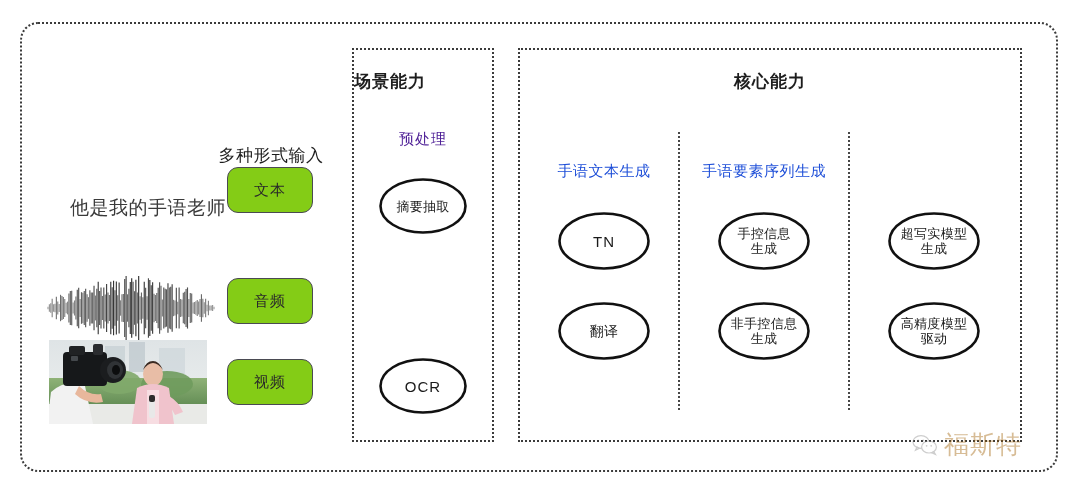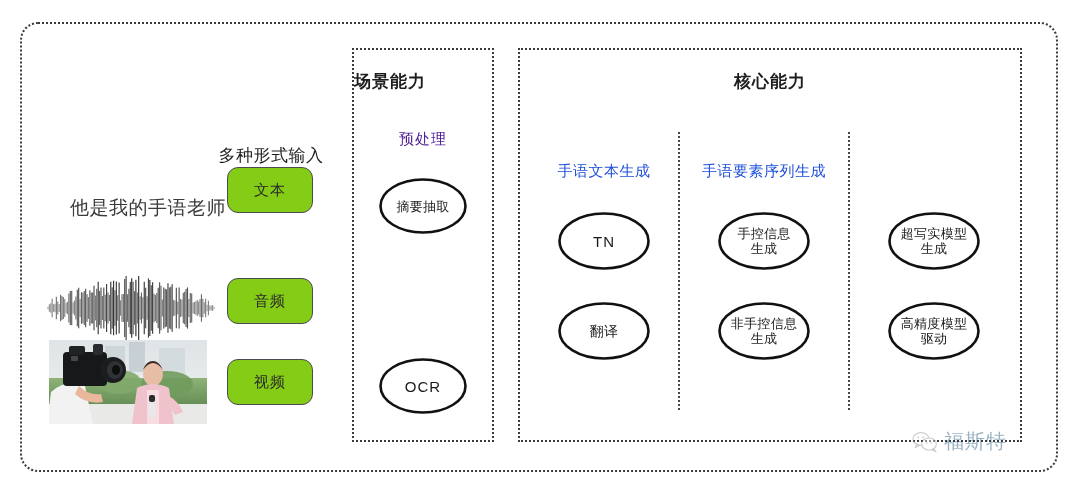--- a/index.html
+++ b/index.html
@@ -238,22 +238,22 @@
   #watermark {
     position: absolute;
     left: 912px;
     top: 428px;
     display: flex;
     align-items: center;
     gap: 6px;
     opacity: 0.42;
   }
   #watermark-label {
-    font-size: 20px;
-    color: #0c4a6e;
+    font-size: 25px;
+    color: #a16207;
     letter-spacing: 1px;
   }
 </style>
 </head>
 <body>
 
 <div id="outer-frame"></div>
 
 <div id="input-region">
 

